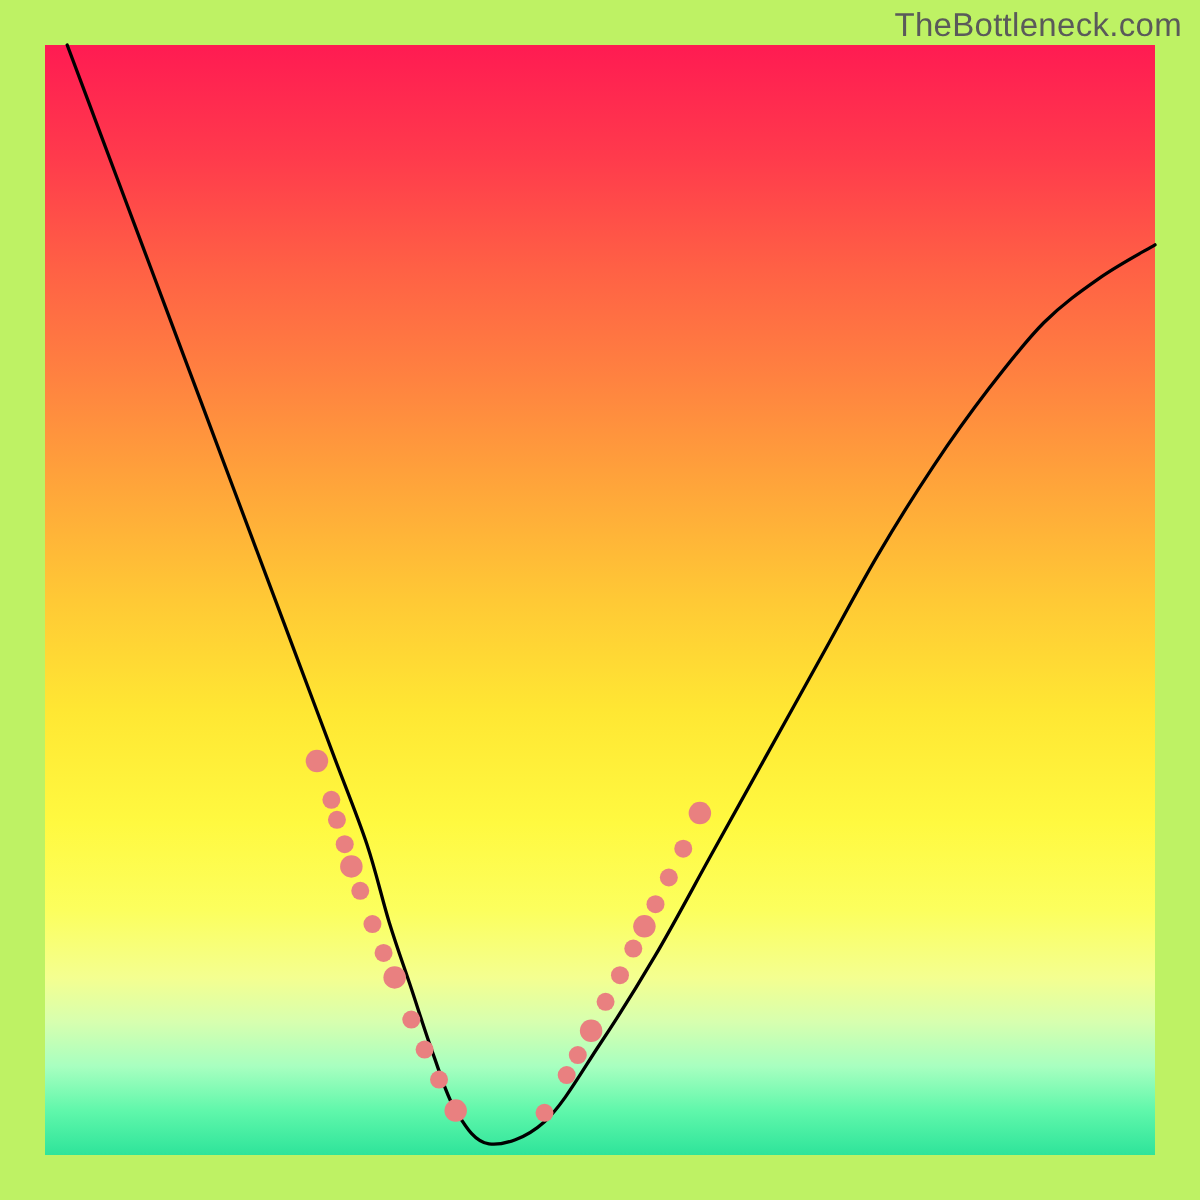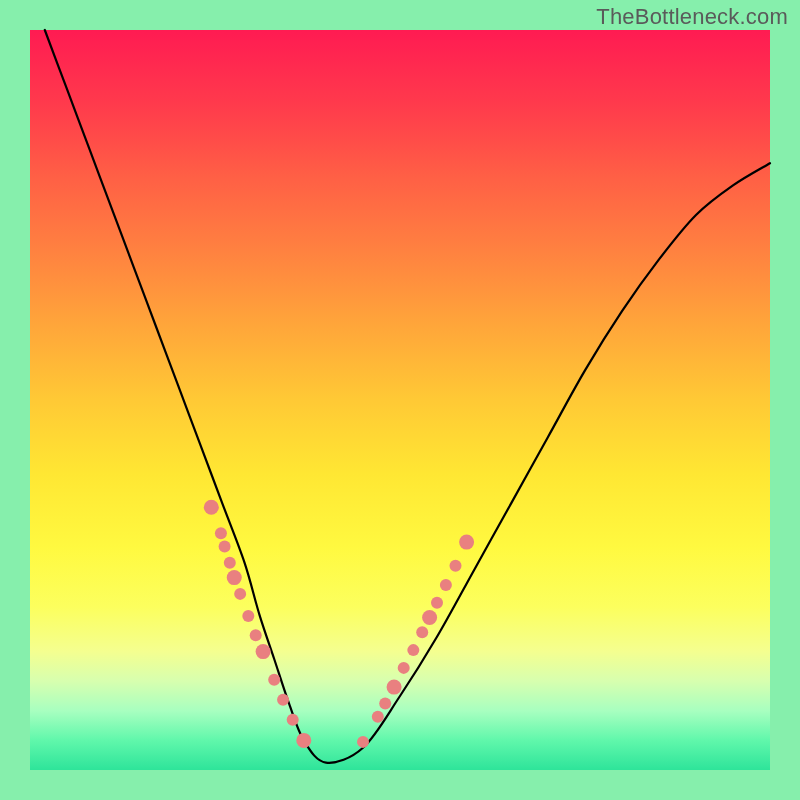--- a/index.html
+++ b/index.html
@@ -8,21 +8,21 @@
     width: 800px;
     height: 800px;
     overflow: hidden;
     background: #000;
     font-family: Arial, Helvetica, sans-serif;
   }
   .frame {
     position: relative;
     width: 800px;
     height: 800px;
-    background: #86efac;
+    background: #bef264;
   }
   .watermark {
     position: absolute;
     top: 4px;
     right: 12px;
     color: #5a5a5a;
     font-size: 22px;
     font-weight: 500;
     letter-spacing: 0.2px;
     z-index: 50;

